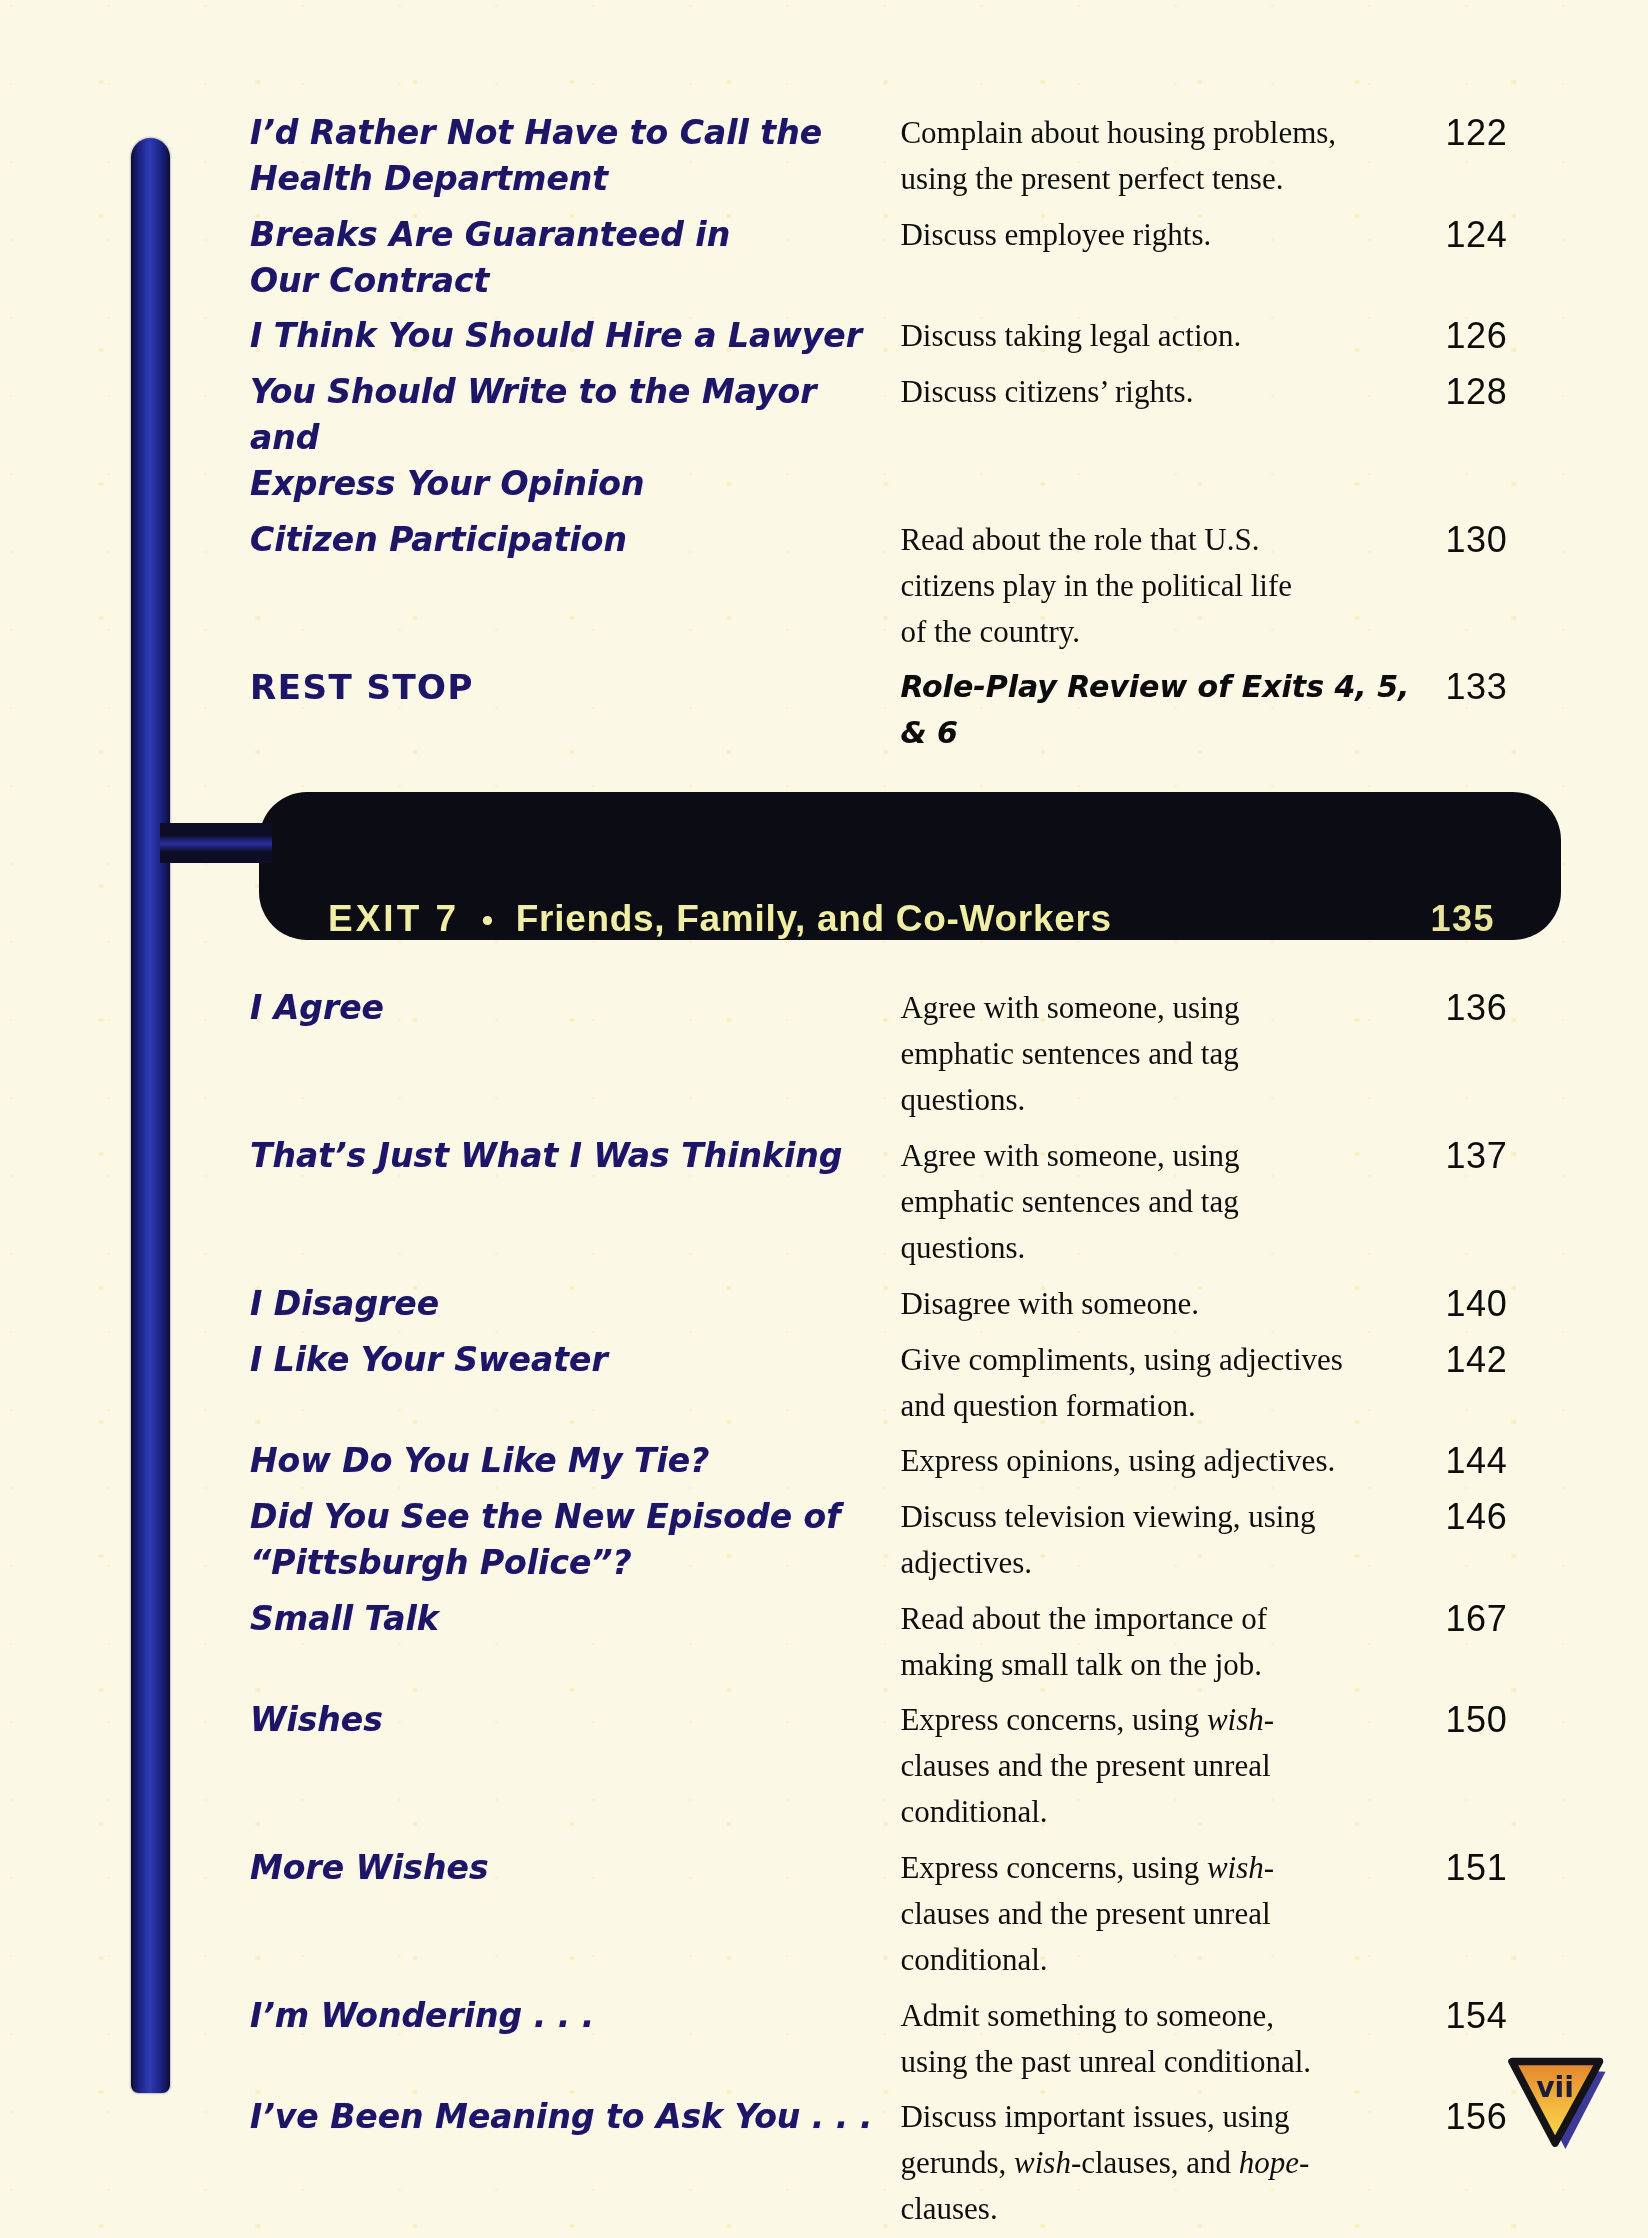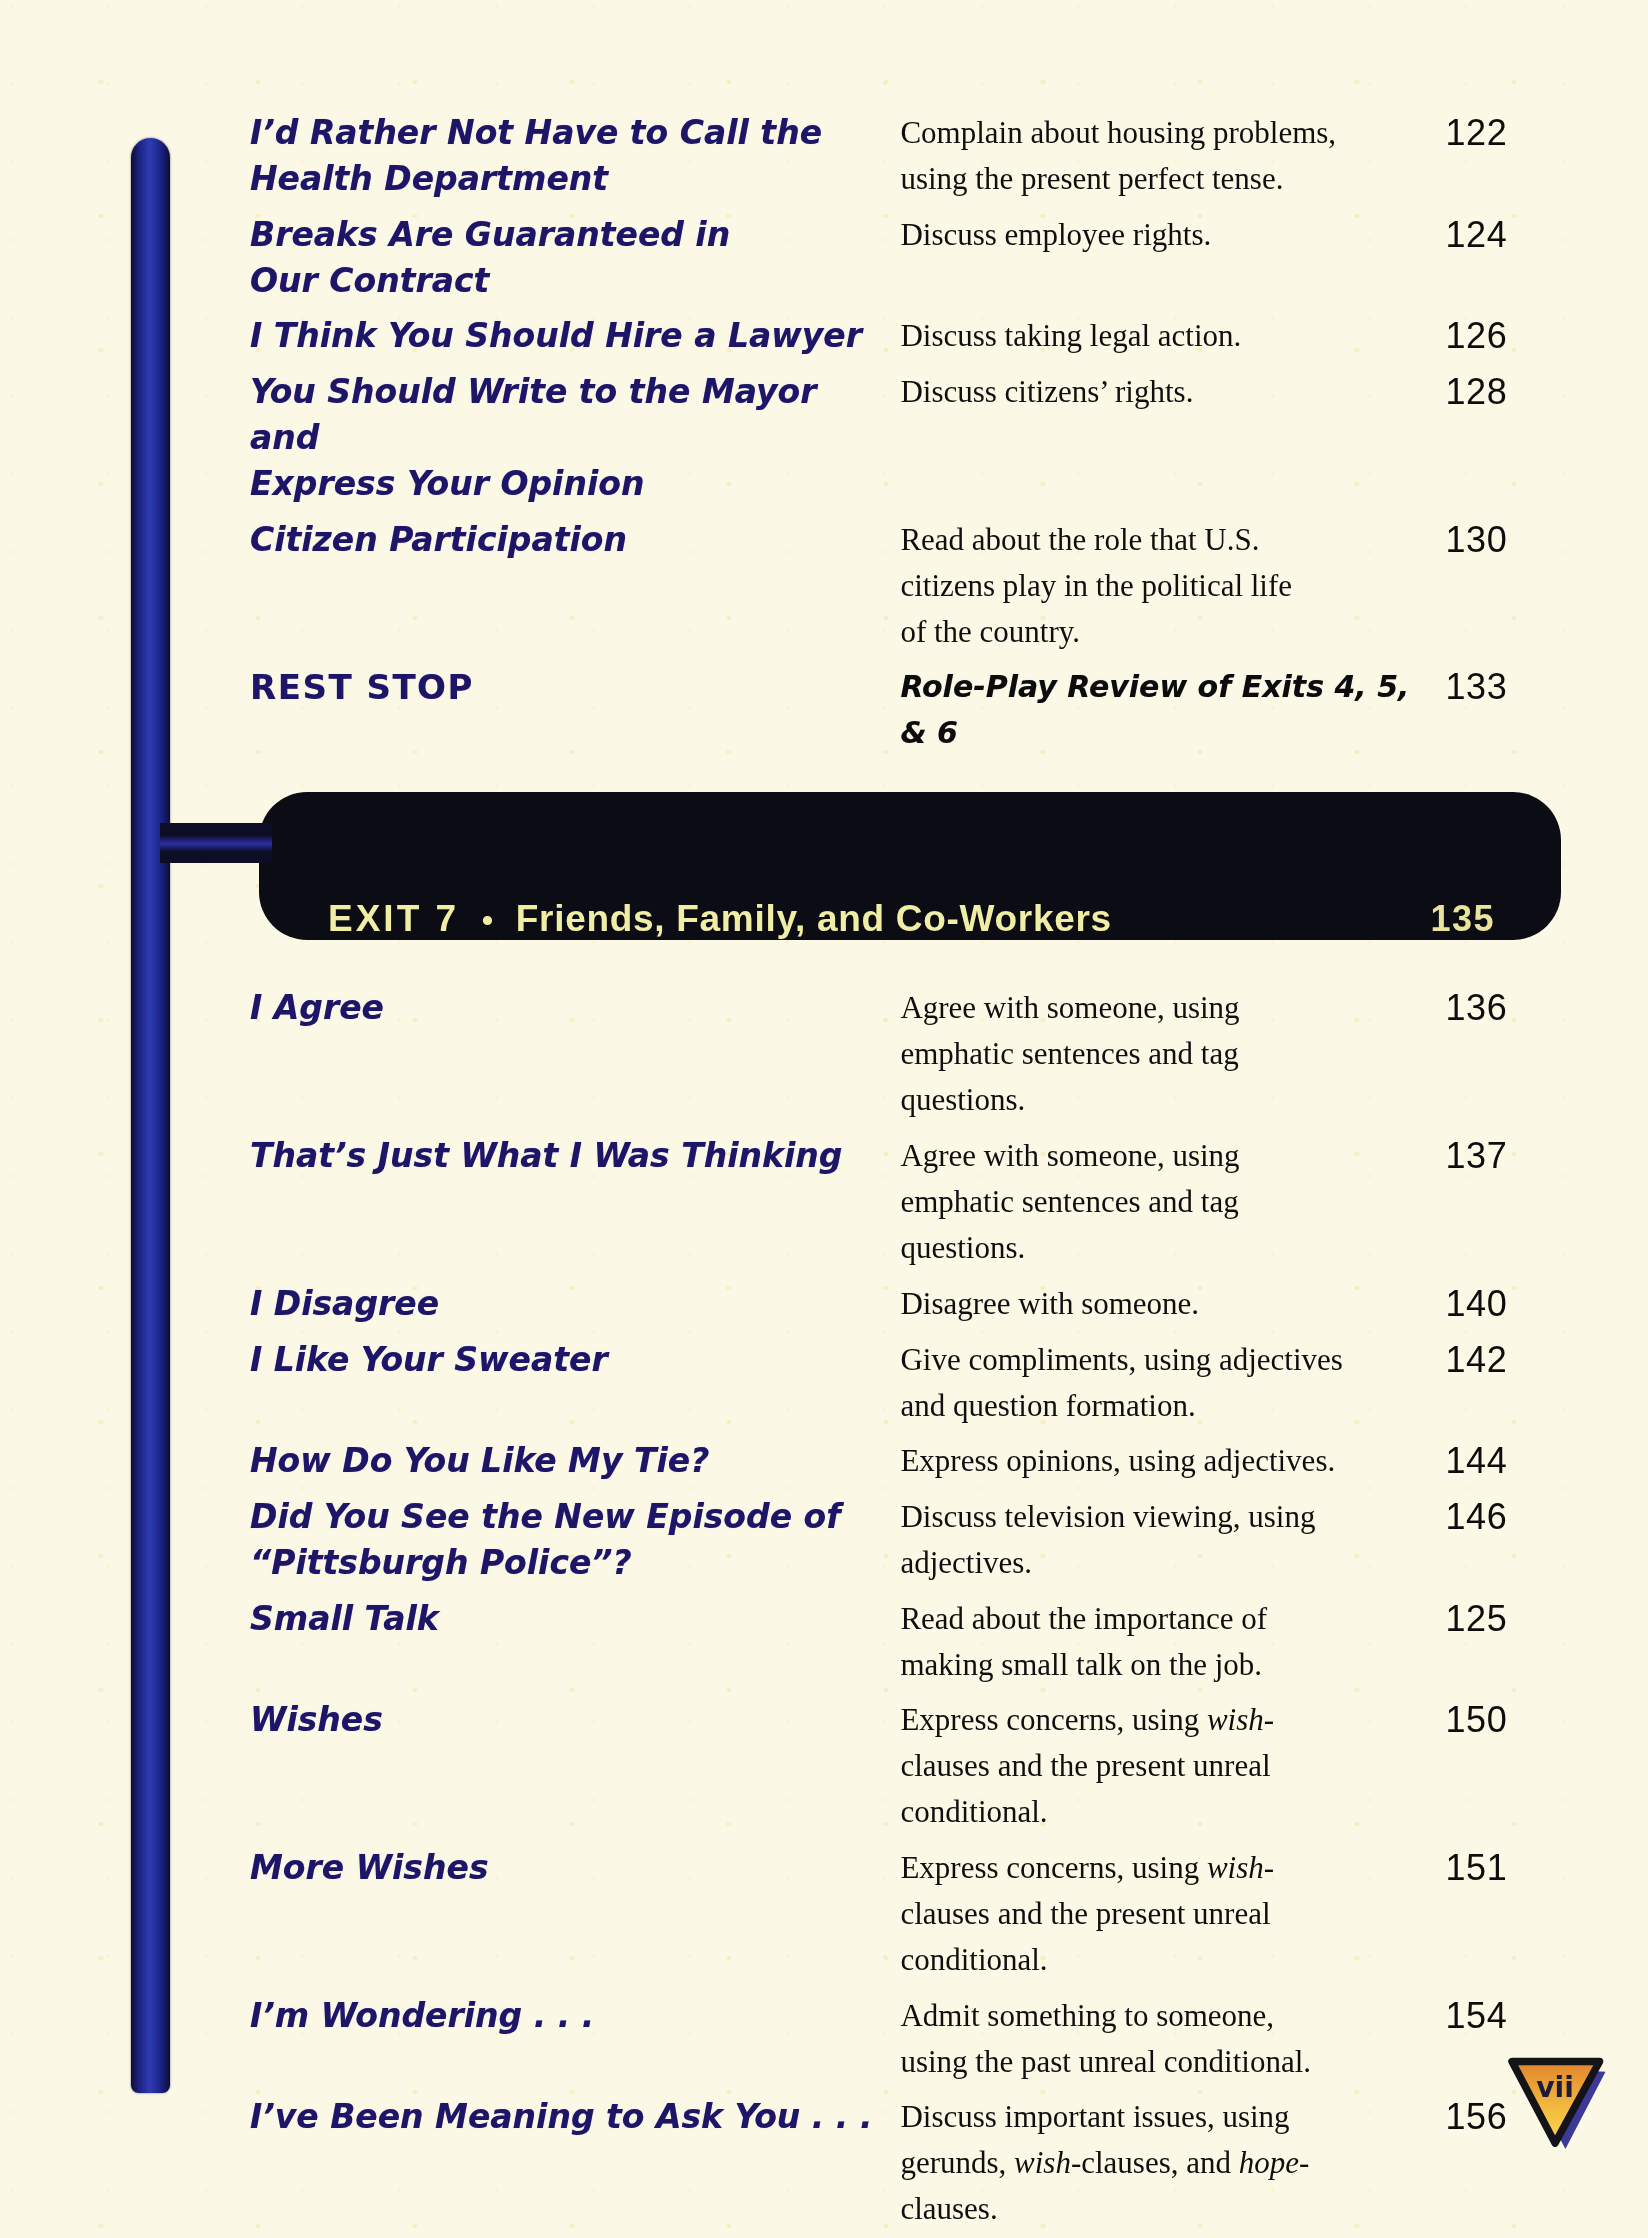--- a/index.html
+++ b/index.html
@@ -156,21 +156,21 @@
     <div class="entry-title">Did You See the New Episode of
 “Pittsburgh Police”?</div>
     <div class="entry-desc"><span>Discuss television viewing, using
 adjectives.</span></div>
     <div class="entry-page">146</div>
   </div>
         <div class="entry">
     <div class="entry-title">Small Talk</div>
     <div class="entry-desc"><span>Read about the importance of
 making small talk on the job.</span></div>
-    <div class="entry-page">125</div>
+    <div class="entry-page">167</div>
   </div>
         <div class="entry">
     <div class="entry-title">Wishes</div>
     <div class="entry-desc"><span>Express concerns, using </span><em>wish</em><span>-
 clauses and the present unreal
 conditional.</span></div>
     <div class="entry-page">150</div>
   </div>
         <div class="entry">
     <div class="entry-title">More Wishes</div>

